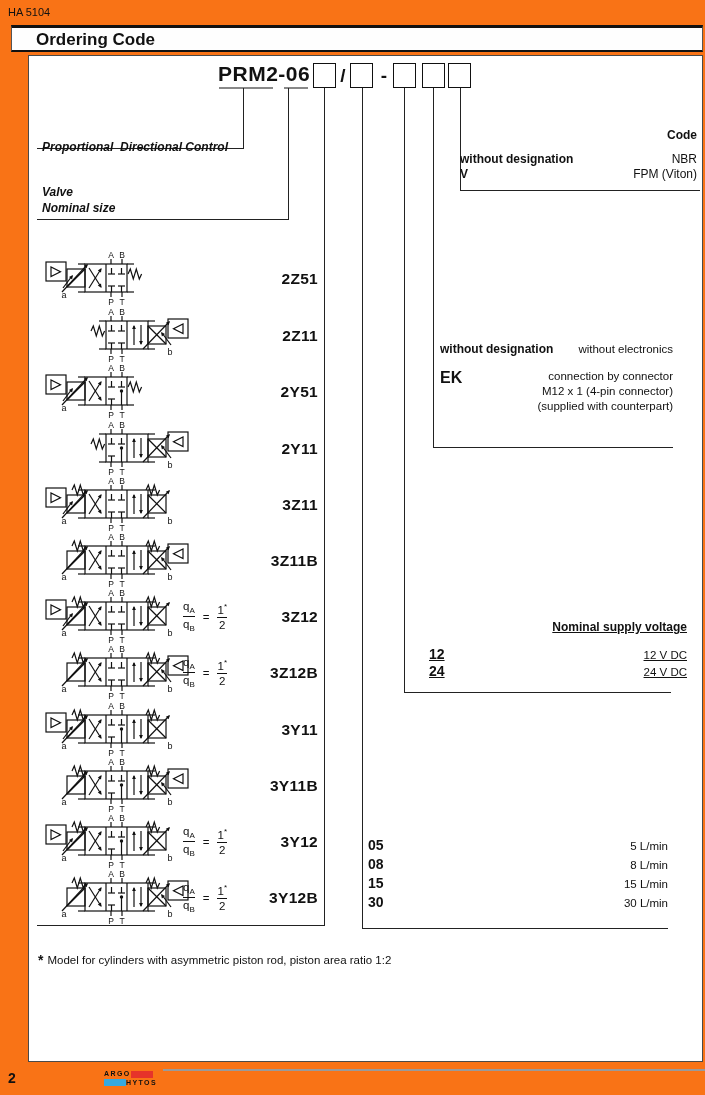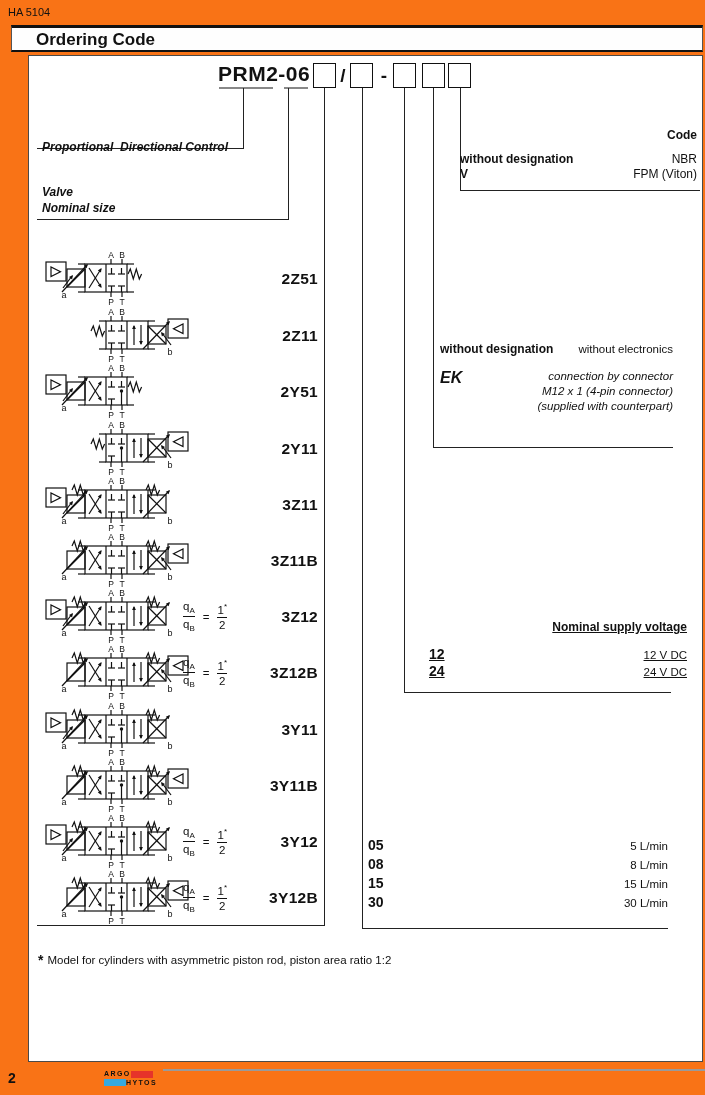--- a/index.html
+++ b/index.html
@@ -29,21 +29,21 @@
   .sec-title{font-weight:bold;font-size:12px;text-align:right;}
   .sec-row{display:flex;justify-content:space-between;align-items:baseline;}
   .sec-code{font-weight:bold;font-size:12px;white-space:pre;}
   .sec-val{font-size:11.5px;text-align:right;}
   #sec-seals{left:460px;top:128px;width:237px;}
   #sec-seals .sec-rows{margin-top:10px;}
   #sec-seals .sec-row{line-height:15px;}
   #sec-seals .sec-val{font-size:12px;}
   #sec-electronics{left:440px;top:327px;width:233px;}
   #sec-electronics .sec-row{margin-top:15px;line-height:14px;}
-  #ek-row{display:flex;justify-content:space-between;margin-top:13px;font-style:italic;}
+  #ek-row{display:flex;justify-content:space-between;margin-top:13px;}
   #ek-code{font-weight:bold;font-size:16px;}
   #ek-lines{text-align:right;font-size:11.5px;line-height:15px;}
   #sec-supply{left:429px;top:620px;width:258px;text-decoration:underline;}
   #sec-supply .sec-rows{margin-top:12px;}
   #sec-supply .sec-row{line-height:16px;}
   #sec-supply .sec-code{font-size:14px;}
   #sec-flow{left:368px;top:820px;width:300px;}
   #sec-flow .sec-rows{margin-top:16px;}
   #sec-flow .sec-row{line-height:18px;}
   #sec-flow .sec-code{font-size:14px;}

